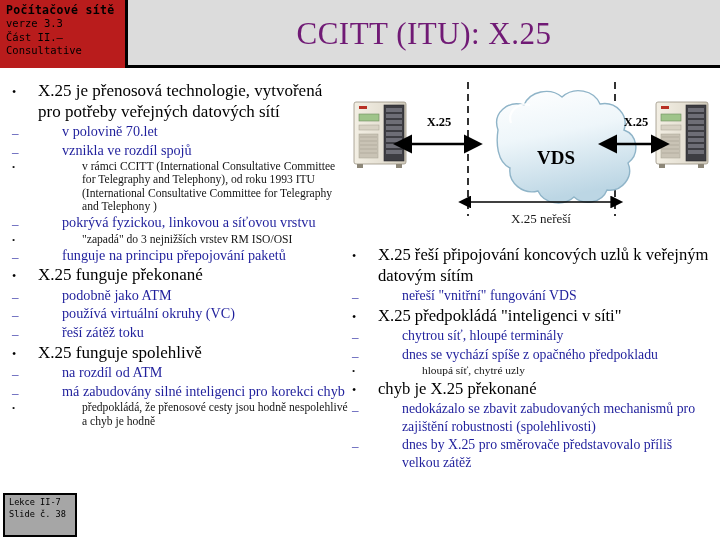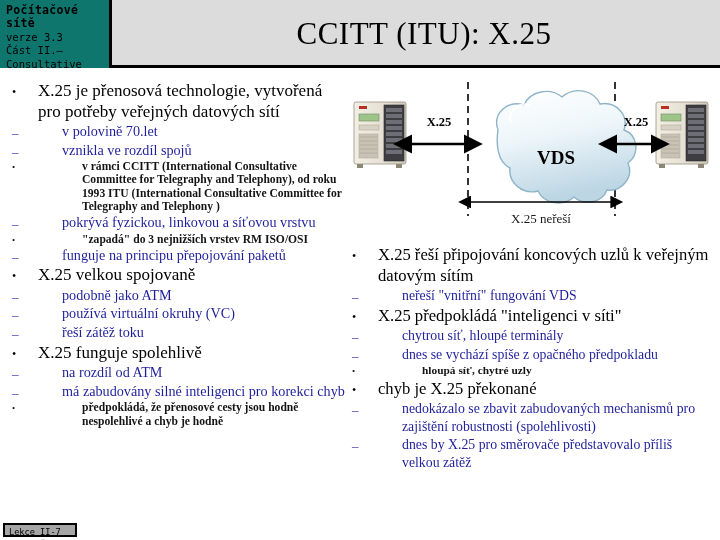--- a/index.html
+++ b/index.html
@@ -21,23 +21,23 @@
     left: 0; top: 0;
     width: 720px;
     height: 68px;
     background: #dcdcdc;
     border-bottom: 3px solid #000000;
     box-sizing: border-box;
   }
   #course-box {
     position: absolute;
     left: 0; top: 0;
-    width: 112px;
+    width: 128px;
     height: 68px;
-    background: #0f766e;
+    background: #b91c1c;
     border-right: 3px solid #000000;
     box-sizing: border-box;
     padding: 4px 0 0 6px;
     font-family: "DejaVu Sans Mono", "Liberation Mono", monospace;
     font-size: 10.5px;
     line-height: 13.4px;
     color: #000000;
   }
   #course-box .course-title {
     font-weight: bold;
@@ -47,21 +47,21 @@
   #slide-title {
     position: absolute;
     left: 128px; top: 0;
     width: 592px;
     height: 68px;
     display: flex;
     align-items: center;
     justify-content: center;
     font-family: "Liberation Serif", serif;
     font-size: 31px;
-    color: #000000;
+    color: #701a75;
     letter-spacing: 0.5px;
     padding-bottom: 0;
     box-sizing: border-box;
   }
 
   
   #left-col {
     position: absolute;
     left: 12px;
     top: 80px;
@@ -100,21 +100,21 @@
   .l1 > .txt { padding-left: 26px; }
 
   
   .l2 { font-size: 14.2px; line-height: 17.6px; color: #1f1f9c; margin-top: 1px; }
   .l2 > .bullet { left: 26px; font-size: 13px; line-height: 19px; }
   .l2 > .txt { padding-left: 50px; }
 
   
   .l3 { font-size: 11.6px; line-height: 13.2px; color: #141414; margin-top: 1px; }
   .l3 > .bullet { left: 52px; font-size: 9px; line-height: 14px; }
-  .l3 > .txt { padding-left: 70px; font-weight: bold; }
+  .l3 > .txt { padding-left: 70px; }
 
   
   #right-col .l1 { font-size: 16.6px; line-height: 20.5px; }
   #right-col .l2 { font-size: 13.8px; line-height: 17.6px; }
   #right-col .l3 { font-size: 11.4px; line-height: 13.4px; }
 
   
   #diagram {
     position: absolute;
     left: 348px;
@@ -141,21 +141,21 @@
     font-size: 13px;
     fill: #1a1a1a;
   }
 
   
   #footer-box {
     position: absolute;
     left: 3px;
     bottom: 3px;
     width: 74px;
-    height: 14px;
+    height: 44px;
     background: #a6a6a6;
     border: 2px solid #000000;
     box-sizing: border-box;
     font-family: "DejaVu Sans Mono", "Liberation Mono", monospace;
     font-size: 8.6px;
     line-height: 11.6px;
     color: #000000;
     padding: 2px 0 0 4px;
   }
 </style>
@@ -197,21 +197,21 @@
       <li class="item l3">
         <span class="bullet">•</span>
         <span class="txt">"zapadá" do 3 nejnižších vrstev RM ISO/OSI</span>
       </li>
       <li class="item l2">
         <span class="bullet">–</span>
         <span class="txt">funguje na principu přepojování paketů</span>
       </li>
       <li class="item l1">
         <span class="bullet">•</span>
-        <span class="txt">X.25 velkou spojovaně</span>
+        <span class="txt">X.25 funguje překonané</span>
       </li>
       <li class="item l2">
         <span class="bullet">–</span>
         <span class="txt">podobně jako ATM</span>
       </li>
       <li class="item l2">
         <span class="bullet">–</span>
         <span class="txt">používá virtuální okruhy (VC)</span>
       </li>
       <li class="item l2">

